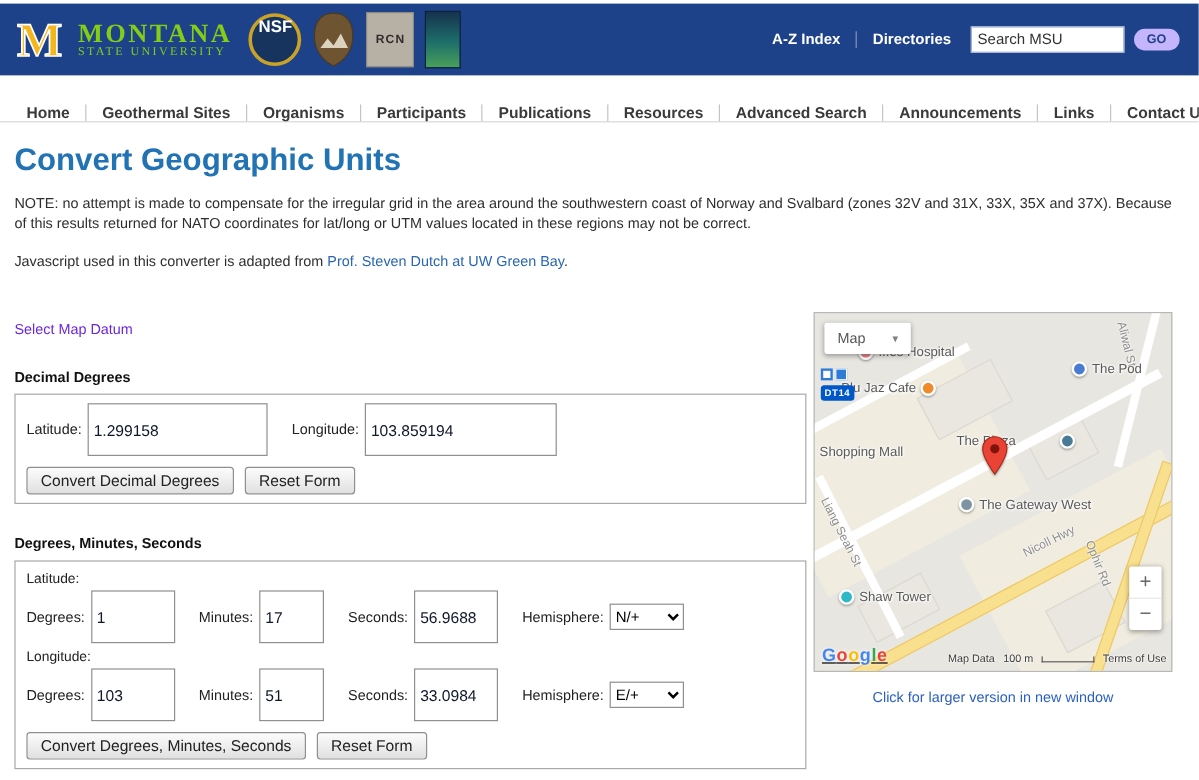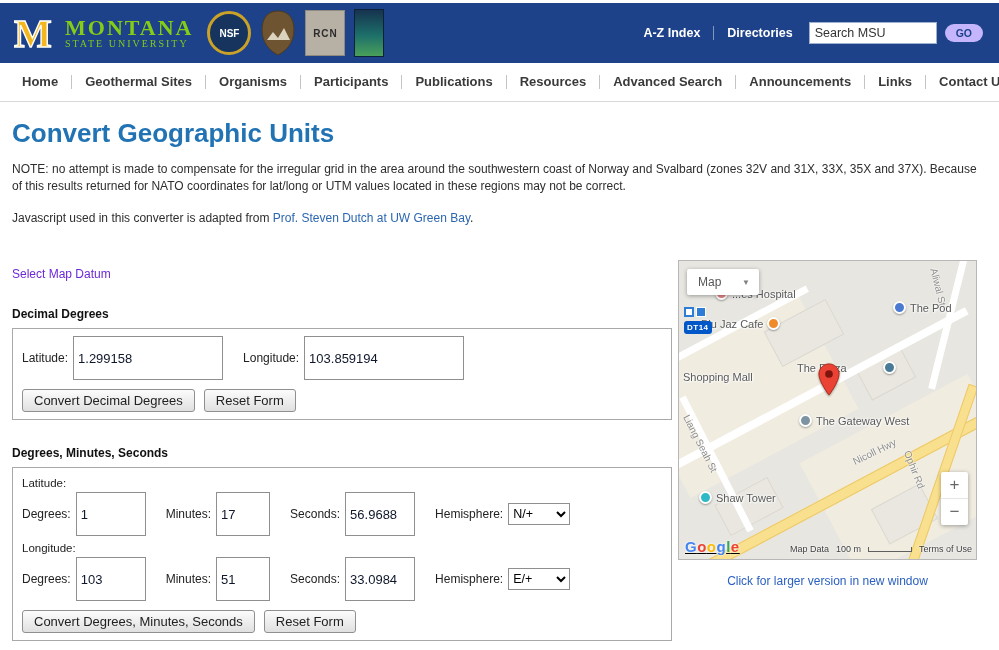--- a/index.html
+++ b/index.html
@@ -5,32 +5,32 @@
   html,body{margin:0;padding:0;background:#fff;}
   body{width:999px;height:650px;font-family:"Liberation Sans",sans-serif;overflow:hidden;}
   
   .topbar{margin-top:3px;height:60px;background:#1d4289;display:flex;align-items:center;padding:0 10px;box-sizing:border-box;}
   .brand{display:flex;align-items:center;gap:9px;}
   .m-logo{width:46px;height:46px;display:block;}
   .uni-text{color:#84cc16;font-family:"Liberation Serif",serif;line-height:1.05;}
   .uni-line1{font-size:22px;font-weight:bold;letter-spacing:2px;}
   .uni-line2{font-size:10px;letter-spacing:2px;}
   .logo-row{display:flex;align-items:center;gap:9px;margin-left:14px;}
-  .nsf-logo{width:44px;height:44px;border-radius:50%;background:#17345f;border:3px solid #c9a227;box-sizing:border-box;display:flex;align-items:center;justify-content:center;color:#fff;font-size:10px;font-weight:bold;}
+  .nsf-logo{width:44px;height:44px;border-radius:50%;background:#17345f;border:3px solid #c9a227;box-sizing:border-box;display:flex;justify-content:center;color:#fff;font-size:14px;font-weight:bold;}
   .nps-logo{width:36px;height:46px;display:block;}
   .rcn-logo{width:40px;height:46px;background:#b6b0a5;border:1px solid #8f8a80;box-sizing:border-box;color:#2c2c2c;font-size:10px;font-weight:bold;display:flex;align-items:center;justify-content:center;letter-spacing:1px;}
   .tbi-logo{width:30px;height:48px;background:linear-gradient(#16324f 0%,#1d6f6a 55%,#49a05a 100%);border:1px solid #0d2236;box-sizing:border-box;}
   .top-spacer{flex:1;}
   .top-links{display:flex;align-items:center;color:#fff;font-size:12.5px;font-weight:bold;}
   .az{padding-right:13px;border-right:1px solid rgba(255,255,255,.45);cursor:pointer;}
   .dirs{padding:0 16px 0 13px;cursor:pointer;}
   .search-input{width:128px;height:22px;border:1px solid #9db0cf;font-size:12.5px;padding:0 5px;color:#333;font-family:inherit;box-sizing:border-box;}
   .go-btn{margin-left:8px;margin-right:6px;background:#c4b5fd;color:#1d4289;border:none;border-radius:9px;font-size:10.5px;font-weight:bold;padding:3px 11px;cursor:pointer;font-family:Liberation Sans, sans-serif;}
   
-  .nav{display:flex;align-items:center;height:38px;padding:0 18px;border-bottom:1px solid #d8d8d8;background:#fff;}
+  .nav{display:flex;align-items:flex-end;height:38px;padding:0 18px;border-bottom:1px solid #d8d8d8;background:#fff;}
   .nav-item{font-size:13px;font-weight:bold;color:#3a3a3a;padding:0 13px;line-height:14px;cursor:pointer;white-space:nowrap;}
   .nav-item:not(:last-child){border-right:1px solid #c4c4c4;}
   .nav-item:first-child{padding-left:4px;}
   
   .main{position:relative;padding:6px 12px 0 12px;}
   h1.page-title{font-size:26px;color:#2173b4;margin:10px 0 12px 0;font-weight:bold;}
   .note{font-size:12px;color:#2e2e2e;line-height:1.42;max-width:980px;margin:0;}
   .credit{font-size:12px;color:#2e2e2e;margin:16px 0 0 0;}
   .credit a{color:#2a66b1;text-decoration:none;cursor:pointer;}
   .field-label{font-size:12px;font-weight:normal;margin-top:42px;color:#6d28d9;}

